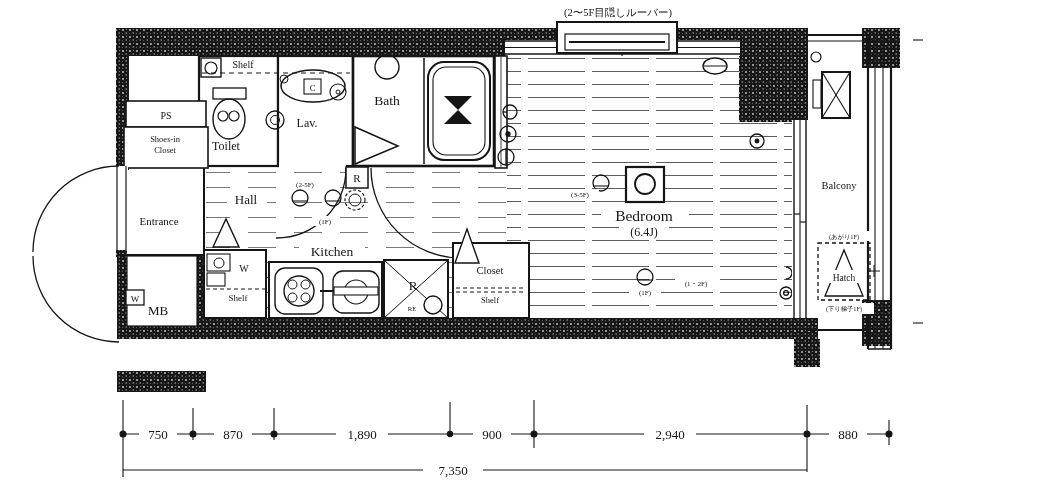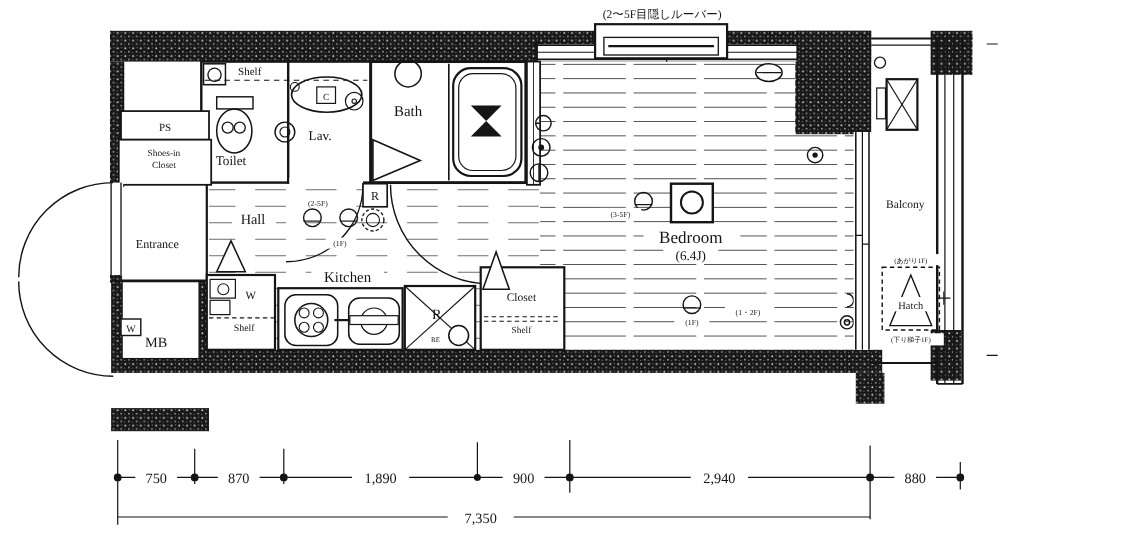--- a/index.html
+++ b/index.html
@@ -1,16 +1,16 @@
 <!DOCTYPE html>
 <html><head>
 <meta charset="utf-8">
 <style>
   html,body{margin:0;padding:0;background:#ffffff;}
-  .stage{position:relative;width:907px;height:504px;background:#fff;overflow:hidden;}
+  .stage{position:relative;width:907px;height:504px;background:#fff;overflow:hidden;margin-left:16px;}
   svg{display:block;}
   text{font-family:"Liberation Serif","DejaVu Serif",serif;fill:#151515;}
   .lbl{text-anchor:middle;}
   .dim{font-size:13px;text-anchor:middle;}
   .tiny{text-anchor:middle;}
 </style>
 </head>
 <body>
 
 <div class="stage">

